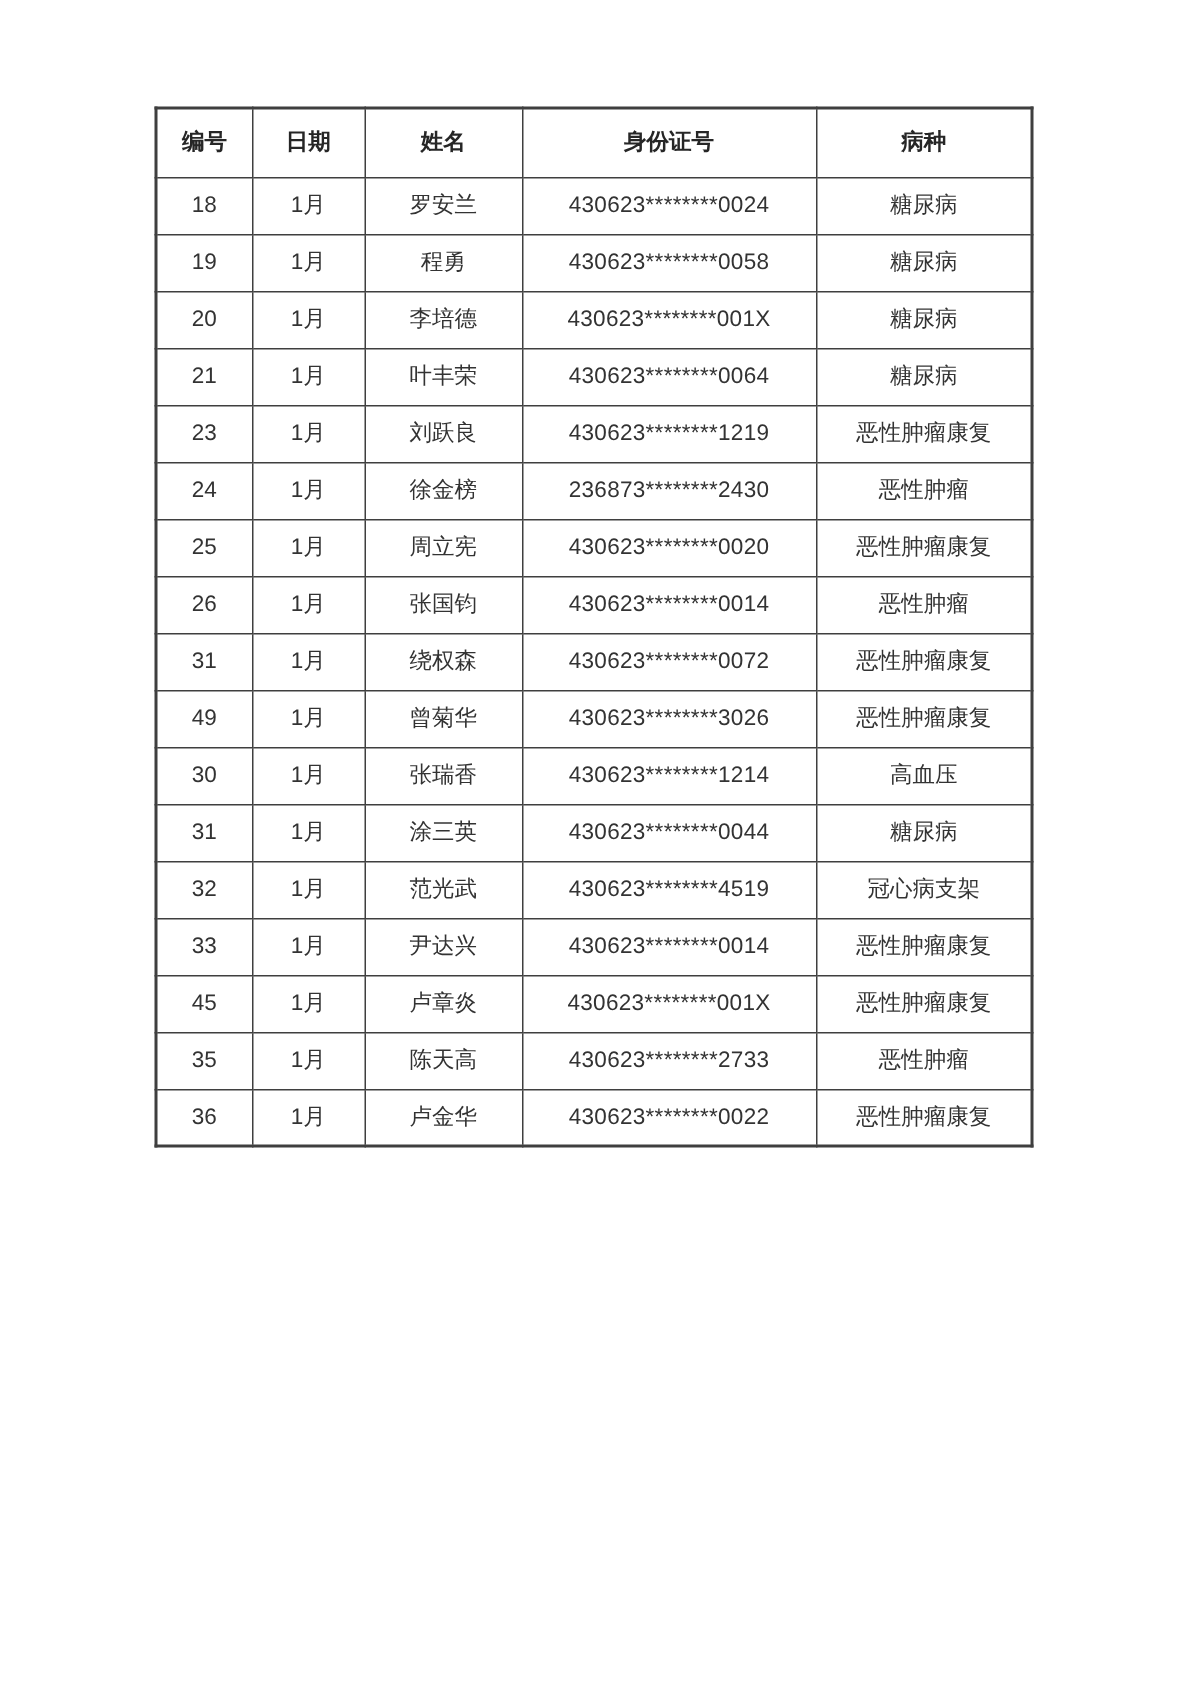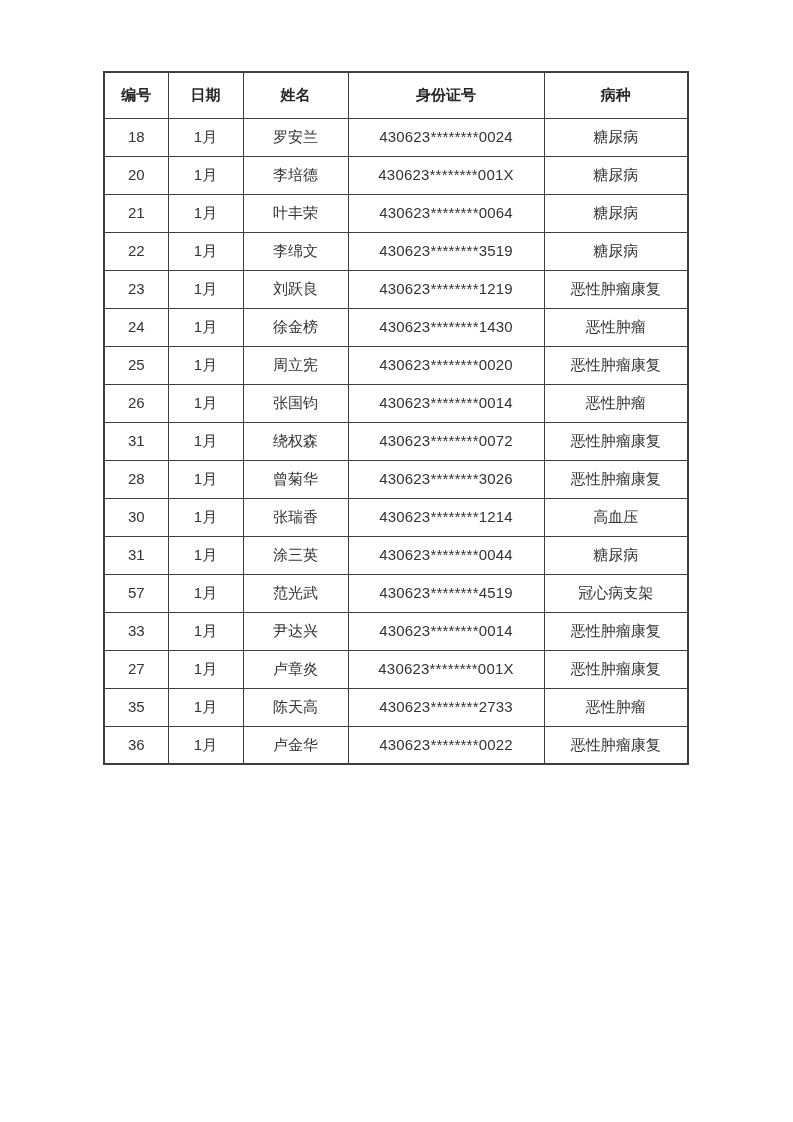--- a/index.html
+++ b/index.html
@@ -69,52 +69,52 @@
     </thead>
     <tbody>
       <tr>
         <td>18</td>
         <td>1月</td>
         <td>罗安兰</td>
         <td class="id-cell">430623********0024</td>
         <td>糖尿病</td>
       </tr>
       <tr>
+        <td>19</td>
+        <td>1月</td>
+        <td>程勇</td>
+        <td class="id-cell">430623********0058</td>
+        <td>糖尿病</td>
+      </tr>
+      <tr>
         <td>20</td>
         <td>1月</td>
         <td>李培德</td>
         <td class="id-cell">430623********001X</td>
         <td>糖尿病</td>
       </tr>
       <tr>
         <td>21</td>
         <td>1月</td>
         <td>叶丰荣</td>
         <td class="id-cell">430623********0064</td>
         <td>糖尿病</td>
       </tr>
       <tr>
-        <td>22</td>
-        <td>1月</td>
-        <td>李绵文</td>
-        <td class="id-cell">430623********3519</td>
-        <td>糖尿病</td>
-      </tr>
-      <tr>
         <td>23</td>
         <td>1月</td>
         <td>刘跃良</td>
         <td class="id-cell">430623********1219</td>
         <td>恶性肿瘤康复</td>
       </tr>
       <tr>
         <td>24</td>
         <td>1月</td>
         <td>徐金榜</td>
-        <td class="id-cell">430623********1430</td>
+        <td class="id-cell">236873********2430</td>
         <td>恶性肿瘤</td>
       </tr>
       <tr>
         <td>25</td>
         <td>1月</td>
         <td>周立宪</td>
         <td class="id-cell">430623********0020</td>
         <td>恶性肿瘤康复</td>
       </tr>
       <tr>
@@ -125,56 +125,56 @@
         <td>恶性肿瘤</td>
       </tr>
       <tr>
         <td>31</td>
         <td>1月</td>
         <td>绕权森</td>
         <td class="id-cell">430623********0072</td>
         <td>恶性肿瘤康复</td>
       </tr>
       <tr>
-        <td>28</td>
+        <td>49</td>
         <td>1月</td>
         <td>曾菊华</td>
         <td class="id-cell">430623********3026</td>
         <td>恶性肿瘤康复</td>
       </tr>
       <tr>
         <td>30</td>
         <td>1月</td>
         <td>张瑞香</td>
         <td class="id-cell">430623********1214</td>
         <td>高血压</td>
       </tr>
       <tr>
         <td>31</td>
         <td>1月</td>
         <td>涂三英</td>
         <td class="id-cell">430623********0044</td>
         <td>糖尿病</td>
       </tr>
       <tr>
-        <td>57</td>
+        <td>32</td>
         <td>1月</td>
         <td>范光武</td>
         <td class="id-cell">430623********4519</td>
         <td>冠心病支架</td>
       </tr>
       <tr>
         <td>33</td>
         <td>1月</td>
         <td>尹达兴</td>
         <td class="id-cell">430623********0014</td>
         <td>恶性肿瘤康复</td>
       </tr>
       <tr>
-        <td>27</td>
+        <td>45</td>
         <td>1月</td>
         <td>卢章炎</td>
         <td class="id-cell">430623********001X</td>
         <td>恶性肿瘤康复</td>
       </tr>
       <tr>
         <td>35</td>
         <td>1月</td>
         <td>陈天高</td>
         <td class="id-cell">430623********2733</td>

